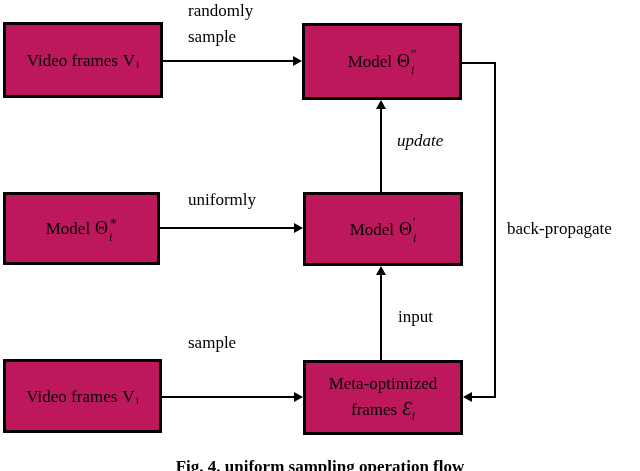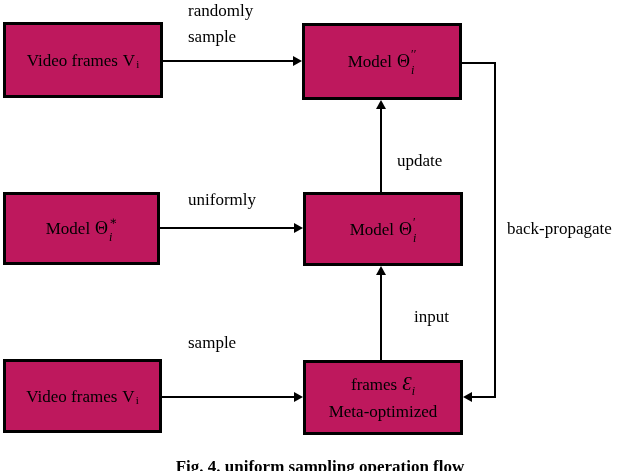--- a/index.html
+++ b/index.html
@@ -87,24 +87,24 @@
   <div class="box" style="left:3px;top:359px;width:159px;height:74px;">
     <span class="inner">
       <span>Video frames</span>
       <span style="margin-left:5px;">V</span>
       <span class="vsub">i</span>
     </span>
   </div>
 
   <div class="box" style="left:303px;top:360px;width:160px;height:75px;">
     <span class="inner" style="display:block;">
+      <span style="display:block;">Meta-optimized</span>
       <span style="display:block;">
         <span>frames</span><span class="esym">Ɛ</span><span class="esub">i</span>
       </span>
-      <span style="display:block;">Meta-optimized</span>
     </span>
   </div>
 
   <div class="hline" style="left:163px;top:60px;width:131px;"></div>
   <div class="head-right" style="left:293px;top:56px;"></div>
   <div class="edge-label" style="left:188px;top:-2px;">
     <span style="display:block;">randomly</span>
     <span style="display:block;">sample</span>
   </div>
 
@@ -115,27 +115,27 @@
   </div>
 
   <div class="hline" style="left:162px;top:396px;width:132px;"></div>
   <div class="head-right" style="left:294px;top:392px;"></div>
   <div class="edge-label" style="left:188px;top:330px;">
     <span style="display:block;">sample</span>
   </div>
 
   <div class="vline" style="left:380px;top:108px;height:84px;"></div>
   <div class="head-up" style="left:376px;top:100px;"></div>
-  <div class="edge-label" style="left:397px;top:148px;">
+  <div class="edge-label" style="left:397px;top:128px;font-style:italic;">
     <span>update</span>
   </div>
 
   <div class="vline" style="left:380px;top:274px;height:86px;"></div>
   <div class="head-up" style="left:376px;top:266px;"></div>
-  <div class="edge-label" style="left:398px;top:304px;margin-left:16px;">
+  <div class="edge-label" style="left:398px;top:304px;">
     <span>input</span>
   </div>
 
   <div class="hline" style="left:462px;top:62px;width:34px;"></div>
   <div class="vline" style="left:494px;top:62px;height:336px;"></div>
   <div class="hline" style="left:472px;top:396px;width:24px;"></div>
   <div class="head-left" style="left:463px;top:392px;"></div>
   <div class="edge-label" style="left:507px;top:216px;">
     <span>back-propagate</span>
   </div>

